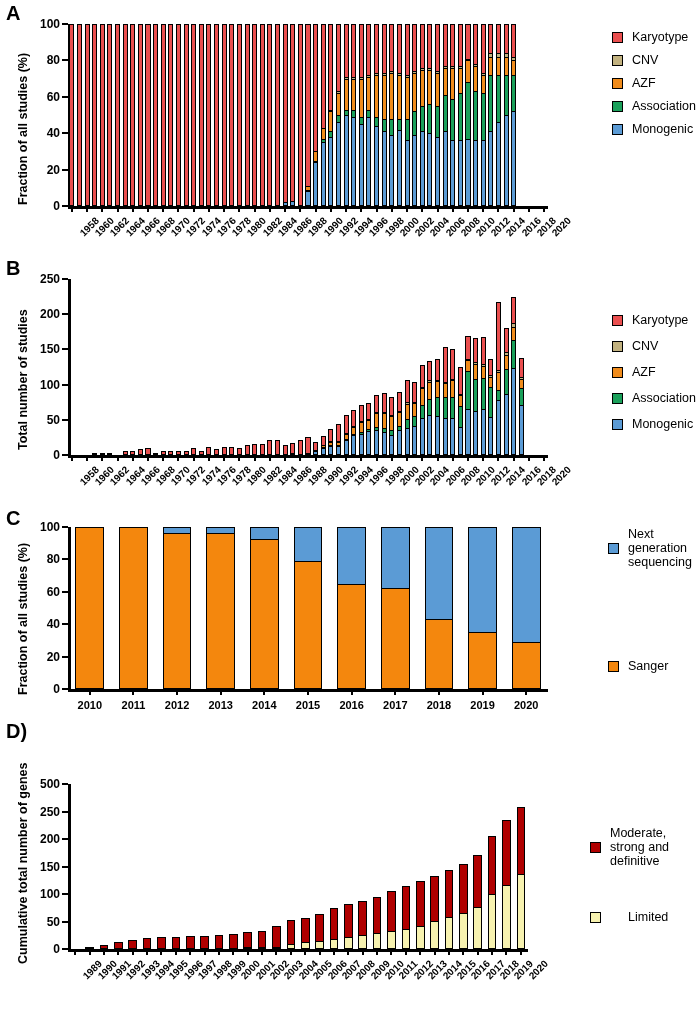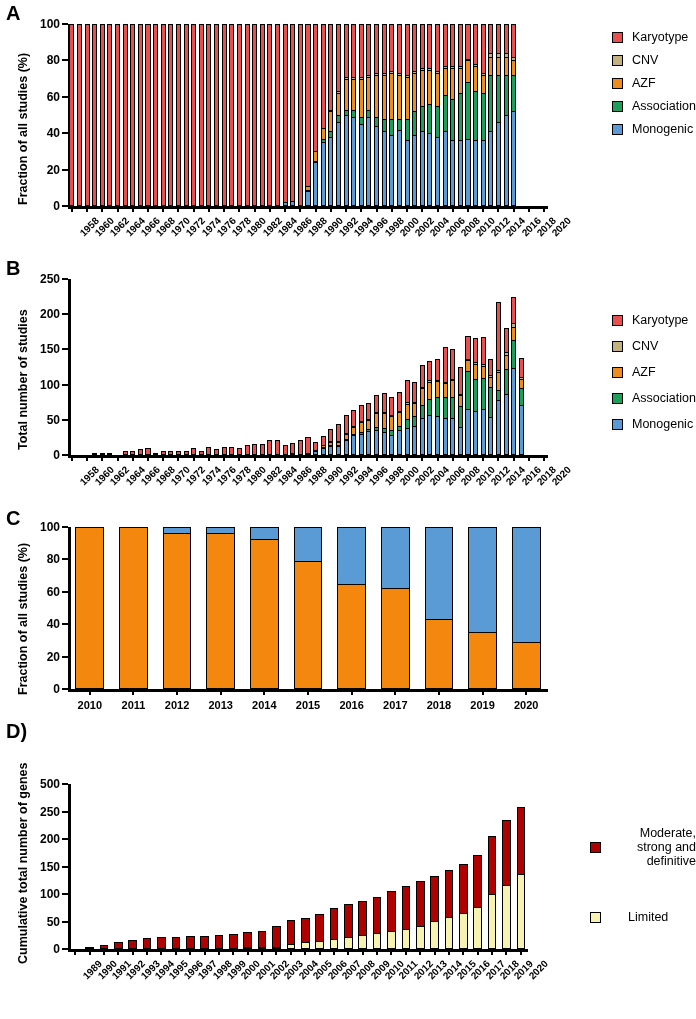--- a/index.html
+++ b/index.html
@@ -883,20 +883,30 @@
       <div class="xtlabel-h" style="left: 283.636px; top: 172px;">2016</div>
       <div class="xtick" style="left: 326.273px;"></div>
       <div class="xtlabel-h" style="left: 327.273px; top: 172px;">2017</div>
       <div class="xtick" style="left: 369.909px;"></div>
       <div class="xtlabel-h" style="left: 370.909px; top: 172px;">2018</div>
       <div class="xtick" style="left: 413.545px;"></div>
       <div class="xtlabel-h" style="left: 414.545px; top: 172px;">2019</div>
       <div class="xtick" style="left: 457.182px;"></div>
       <div class="xtlabel-h" style="left: 458.182px; top: 172px;">2020</div>
     </div>
+  <div class="legend" id="legendC" style="left:608px;top:22px;">
+      <div class="legend-row" style="margin-bottom: 90px;">
+        <div class="swatch" style="background: rgb(91, 155, 213);"></div>
+        <div class="legend-label" style="max-width: 84px;">Next generation sequencing</div>
+      </div>
+      <div class="legend-row" style="margin-bottom: 0px;">
+        <div class="swatch" style="background: rgb(244, 135, 13);"></div>
+        <div class="legend-label" style="max-width: 84px;">Sanger</div>
+      </div>
+    </div>
 </div>
 
 <div class="panel" style="top:718px;height:301px;">
   <div class="panel-letter" style="left:6px;top:2px;">D)</div>
   <div class="ylabel" style="left:16px;top:246px;">Cumulative total number of genes</div>
   <div class="plot" id="plotD" style="left:68px;top:66px;width:460px;height:165px;">
     <div class="axis-v" style="height:165px;"></div>
     <div class="axis-h" style="top:165px;"></div>
   <div class="ytick" style="top: 164px;"></div>
       <div class="ytlabel" style="top: 165px;">0</div>
@@ -1086,20 +1096,20 @@
       <div class="xtick" style="left: 423.062px;"></div>
       <div class="xtlabel" style="left: 423.062px; top: 174px;">2018</div>
       <div class="xtick" style="left: 437.438px;"></div>
       <div class="xtlabel" style="left: 437.438px; top: 174px;">2019</div>
       <div class="xtick" style="left: 451.812px;"></div>
       <div class="xtlabel" style="left: 451.812px; top: 174px;">2020</div>
     </div>
   <div class="legend" id="legendD" style="left:590px;top:108px;">
       <div class="legend-row" style="margin-bottom: 42px;">
         <div class="swatch" style="background: rgb(176, 0, 0);"></div>
-        <div class="legend-label" style="max-width: 96px; text-align: right;">Moderate, strong and definitive</div>
+        <div class="legend-label" style="max-width: 96px;">Moderate, strong and definitive</div>
       </div>
       <div class="legend-row" style="margin-bottom: 0px;">
         <div class="swatch" style="background: rgb(247, 242, 176);"></div>
         <div class="legend-label" style="max-width: 96px; margin-left: 27px;">Limited</div>
       </div>
     </div>
 </div>
 
 </body></html>

